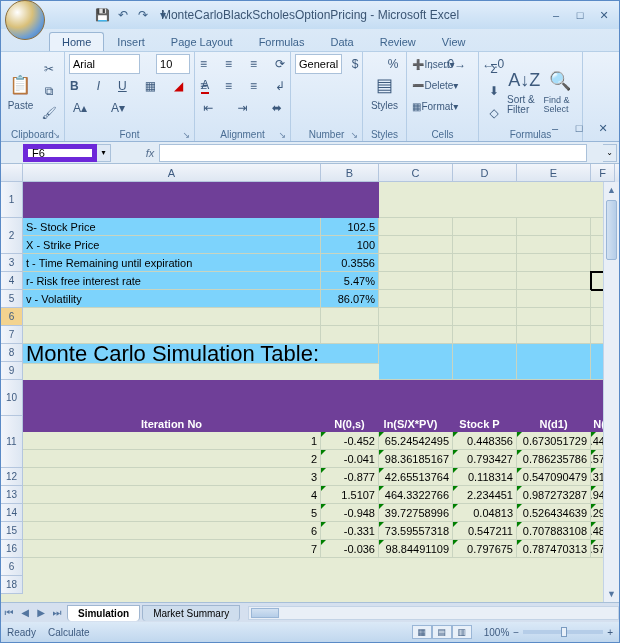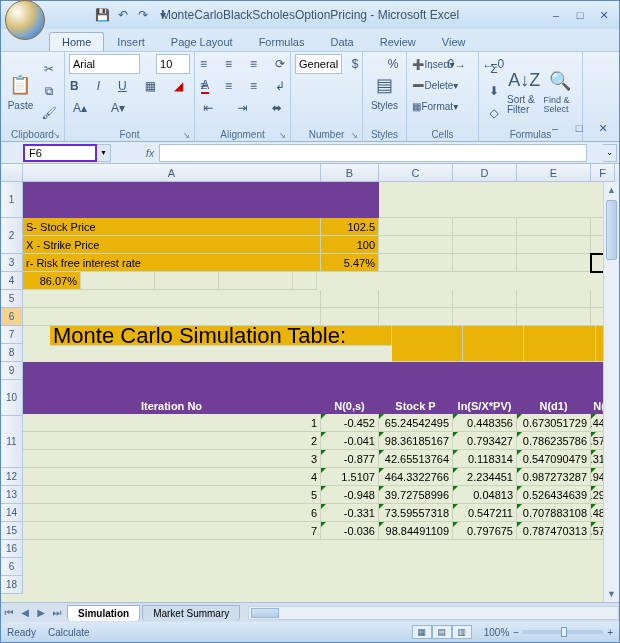--- a/index.html
+++ b/index.html
@@ -28,39 +28,39 @@
   .bigbtn { width: 36px; display: flex; flex-direction: column; align-items: center; justify-content: center; gap: 2px; font-size: 10px; color: #3d5a7d; cursor: pointer; }
   .bigbtn-icon { width: 26px; height: 26px; display: flex; align-items: center; justify-content: center; font-size: 18px; }
   .col { display: flex; flex-direction: column; gap: 2px; justify-content: center; }
   .smbtn { width: 22px; height: 20px; display: flex; align-items: center; justify-content: center; font-size: 12px; color: #3d5a7d; cursor: pointer; border: 1px solid transparent; }
   .combo { height: 20px; border: 1px solid #aac1da; background: #fff; font-size: 11px; display: flex; align-items: center; padding: 0 3px; }
   .font-row { display: flex; gap: 16px; }
   
   .docwin { position: absolute; right: 6px; top: 120px; display: flex; gap: 2px; }
   
   .namebox-row { height: 22px; background: #e2ecf6; display: flex; align-items: center; border-bottom: 1px solid #a7bfd8; }
-  .namebox { width: 74px; height: 18px; background: #fff; border: 2px solid #6d28d9; margin-left: 22px; display: flex; align-items: center; padding: 0 4px; font-size: 11px; }
+  .namebox { width: 74px; height: 18px; background: #fff; border: 5px solid #6d28d9; margin-left: 22px; display: flex; align-items: center; padding: 0 4px; font-size: 11px; }
   .nb-dd { width: 14px; height: 18px; background: #dfe9f5; border: 1px solid #aac1da; border-left: none; display: flex; align-items: center; justify-content: center; font-size: 8px; cursor: pointer; }
   .fx { width: 18px; text-align: center; font-size: 11px; font-style: italic; color: #546e8e; margin-left: 30px; cursor: pointer; }
   .formula-bar { flex: 1; height: 18px; background: #fff; border: 1px solid #aac1da; margin-right: 16px; }
   .fb-expand { width: 14px; height: 18px; border: 1px solid #aac1da; border-left: none; display: flex; align-items: center; justify-content: center; font-size: 8px; margin-right: 2px; cursor: pointer; }
   
   .grid-area { flex: 1; background: #e6ecd5; position: relative; display: flex; flex-direction: column; overflow: hidden; }
   .colheads { display: flex; height: 18px; background: linear-gradient(to bottom, #f2f5fb, #dde6f2); }
   .rowheads { position: absolute; left: 0; top: 18px; width: 22px; }
   .corner { width: 22px; height: 18px; background: linear-gradient(to bottom, #f2f5fb, #dde6f2); border-right: 1px solid #b4c6de; border-bottom: 1px solid #b4c6de; cursor: pointer; }
   .colhead { height: 18px; text-align: center; font-size: 11px; color: #3e5b80; border-right: 1px solid #b4c6de; border-bottom: 1px solid #b4c6de; display: flex; align-items: center; justify-content: center; cursor: pointer; }
   .rowhead { width: 22px; height: 18px; text-align: center; font-size: 10px; color: #3e5b80; border-right: 1px solid #b4c6de; border-bottom: 1px solid #b4c6de; background: linear-gradient(to right, #f2f5fb, #dde6f2); display: flex; align-items: center; justify-content: center; cursor: pointer; }
   .rowhead.sel { background: #f3d38f; }
   
   .cells { position: absolute; left: 22px; top: 18px; right: 0; bottom: 0; }
   .cellrow { display: flex; }
   .cell { border-right: 1px solid #c9d4c0; border-bottom: 1px solid #c9d4c0; font-size: 11px; padding: 1px 3px; height: 18px; display: flex; align-items: center; overflow: hidden; white-space: nowrap; }
   .purple { background: #6f3f98; color: #fff; border-color: #6f3f98; }
-  .olive { background: #eab308; color: #000; }
+  .olive { background: #7dd3fc; color: #000; }
   .tar { justify-content: flex-end; }
   .big-title { font-size: 22px; color: #fff; }
   .big-title2 { font-size: 22px; color: #000; }
   .cell.selcell { outline: 2px solid #000; outline-offset: -1px; }
   .greentick { position: relative; }
   .greentick::before { content: ''; position: absolute; left: 0; top: 0; border-left: 5px solid #008000; border-bottom: 5px solid transparent; }
   
   .scrollbar-v { position: absolute; right: 0; top: 18px; bottom: 0; width: 16px; background: #e9eff7; border-left: 1px solid #c3d3e6; }
   .scrollbar-v .thumb { position: absolute; left: 2px; right: 2px; top: 18px; height: 60px; background: linear-gradient(to right, #d2e1f2, #b5cde8); border: 1px solid #9ab6d6; border-radius: 2px; cursor: pointer; }
   .scrollbtn { position: absolute; left: 0; right: 0; height: 16px; display: flex; align-items: center; justify-content: center; font-size: 9px; color: #5476a0; cursor: pointer; }
@@ -295,28 +295,37 @@
         </div>
         <div class="cellrow" style="height: 18px;">
           <div class="cell olive" style="width: 298px; height: 18px;">X - Strike Price</div>
           <div class="cell olive tar" style="width: 58px; height: 18px;">100</div>
           <div class="cell " style="width: 74px; height: 18px;"></div>
           <div class="cell " style="width: 64px; height: 18px;"></div>
           <div class="cell " style="width: 74px; height: 18px;"></div>
           <div class="cell " style="width: 24px; height: 18px;"></div>
         </div>
         <div class="cellrow" style="height: 18px;">
+          <div class="cell olive" style="width: 298px; height: 18px;">t - Time Remaining until expiration</div>
+          <div class="cell olive tar" style="width: 58px; height: 18px;">0.3556</div>
+          <div class="cell " style="width: 74px; height: 18px;"></div>
+          <div class="cell " style="width: 64px; height: 18px;"></div>
+          <div class="cell " style="width: 74px; height: 18px;"></div>
+          <div class="cell " style="width: 24px; height: 18px;"></div>
+        </div>
+        <div class="cellrow" style="height: 18px;">
           <div class="cell olive" style="width: 298px; height: 18px;">r-  Risk free interest rate</div>
           <div class="cell olive tar" style="width: 58px; height: 18px;">5.47%</div>
           <div class="cell " style="width: 74px; height: 18px;"></div>
           <div class="cell " style="width: 64px; height: 18px;"></div>
           <div class="cell " style="width: 74px; height: 18px;"></div>
           <div class="cell selcell" style="width: 24px; height: 18px;"></div>
         </div>
         <div class="cellrow" style="height: 18px;">
+          <div class="cell olive" style="width: 298px; height: 18px;">v - Volatility</div>
           <div class="cell olive tar" style="width: 58px; height: 18px;">86.07%</div>
           <div class="cell " style="width: 74px; height: 18px;"></div>
           <div class="cell " style="width: 64px; height: 18px;"></div>
           <div class="cell " style="width: 74px; height: 18px;"></div>
           <div class="cell " style="width: 24px; height: 18px;"></div>
         </div>
         <div class="cellrow" style="height: 18px;">
           <div class="cell " style="width: 298px; height: 18px;"></div>
           <div class="cell " style="width: 58px; height: 18px;"></div>
           <div class="cell " style="width: 74px; height: 18px;"></div>
@@ -326,31 +335,31 @@
         </div>
         <div class="cellrow" style="height: 18px;">
           <div class="cell " style="width: 298px; height: 18px;"></div>
           <div class="cell " style="width: 58px; height: 18px;"></div>
           <div class="cell " style="width: 74px; height: 18px;"></div>
           <div class="cell " style="width: 64px; height: 18px;"></div>
           <div class="cell " style="width: 74px; height: 18px;"></div>
           <div class="cell " style="width: 24px; height: 18px;"></div>
         </div>
         <div class="cellrow" style="height: 36px;">
-          <div class="cell olive big-title2" style="width: 356px; height: 20px; margin-left: 27px;">Monte Carlo Simulation Table:</div>
+          <div class="cell olive big-title2" style="width: 356px; height: 20px;">Monte Carlo Simulation Table:</div>
           <div class="cell olive" style="width: 74px; height: 36px;"></div>
           <div class="cell olive" style="width: 64px; height: 36px;"></div>
           <div class="cell olive" style="width: 74px; height: 36px;"></div>
           <div class="cell olive" style="width: 24px; height: 36px;"></div>
         </div>
         <div class="cellrow" style="height: 52px;">
           <div class="cell purple" style="width: 298px; height: 52px; align-items: flex-end; justify-content: center; font-weight: bold;">Iteration No</div>
           <div class="cell purple tar" style="width: 58px; height: 52px; align-items: flex-end; justify-content: center; font-weight: bold;">N(0,s)</div>
+          <div class="cell purple tar" style="width: 64px; height: 52px; align-items: flex-end; justify-content: center; font-weight: bold;">ln(S/X*PV)</div>
           <div class="cell purple tar" style="width: 74px; height: 52px; align-items: flex-end; justify-content: center; font-weight: bold;">Stock P</div>
-          <div class="cell purple tar" style="width: 64px; height: 52px; align-items: flex-end; justify-content: center; font-weight: bold;">ln(S/X*PV)</div>
           <div class="cell purple tar" style="width: 74px; height: 52px; align-items: flex-end; justify-content: center; font-weight: bold;">N(d1)</div>
           <div class="cell purple tar" style="width: 24px; height: 52px; align-items: flex-end; justify-content: center; font-weight: bold;">N(d</div>
         </div>
         <div class="cellrow" style="height: 18px;">
           <div class="cell tar" style="width: 298px; height: 18px;">1</div>
           <div class="cell tar greentick" style="width: 58px; height: 18px;">-0.452</div>
           <div class="cell tar greentick" style="width: 74px; height: 18px;">65.24542495</div>
           <div class="cell tar greentick" style="width: 64px; height: 18px;">0.448356</div>
           <div class="cell tar greentick" style="width: 74px; height: 18px;">0.673051729</div>
           <div class="cell tar greentick" style="width: 24px; height: 18px;">0.441</div>

